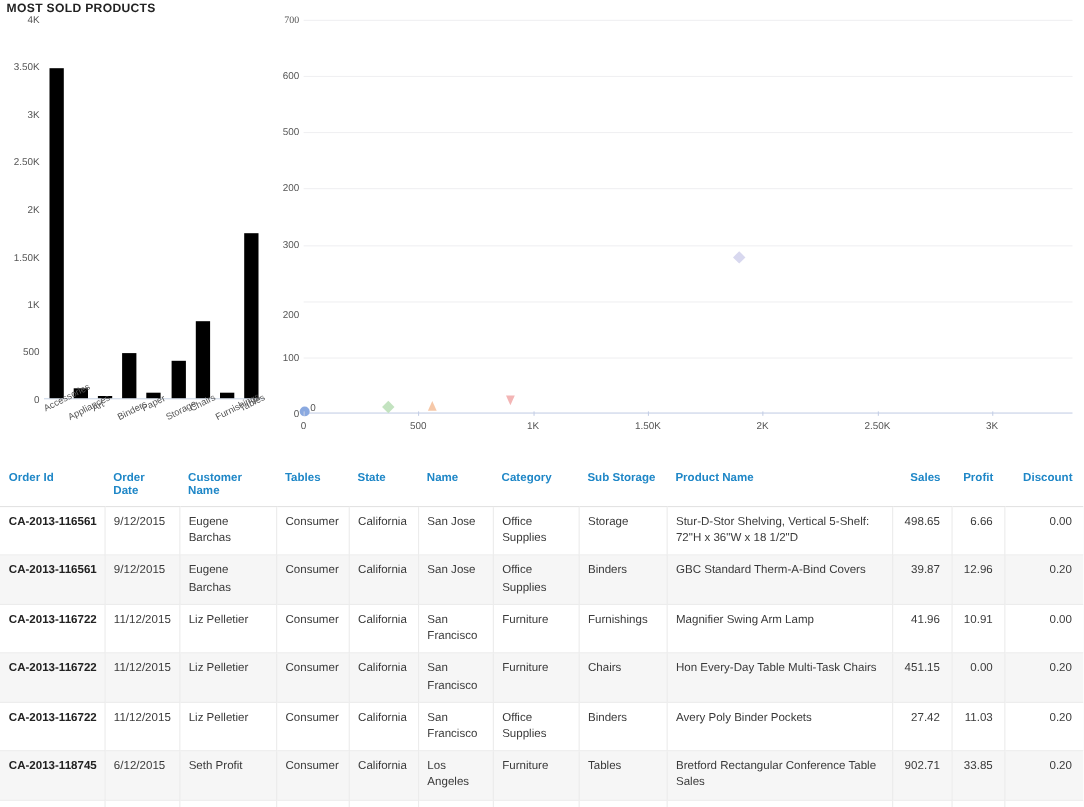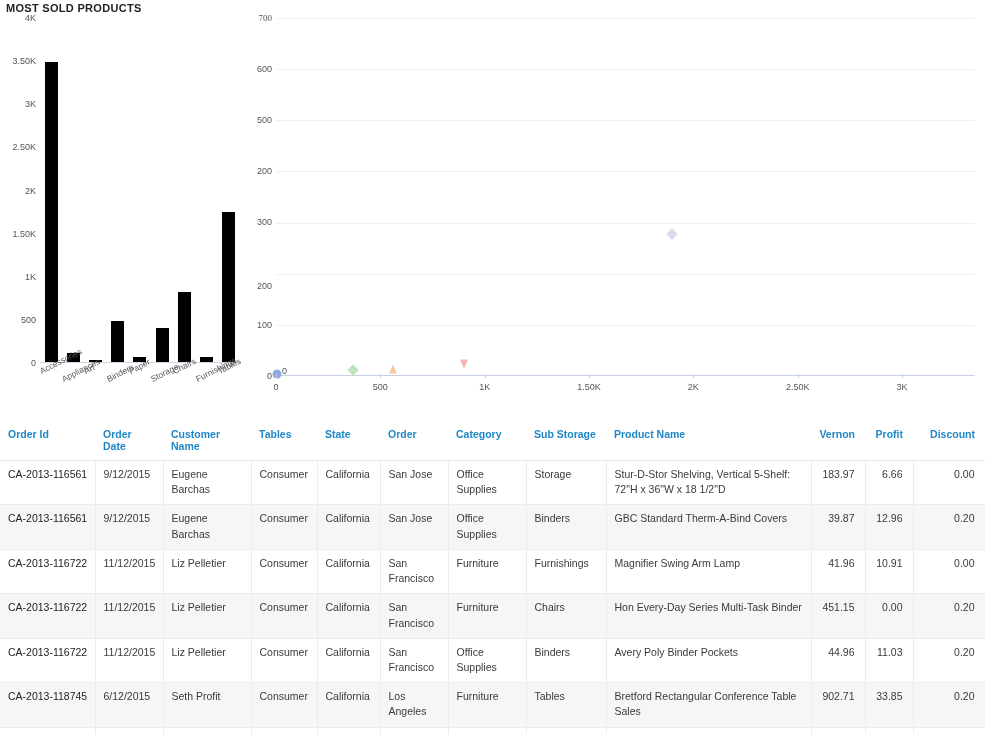--- a/index.html
+++ b/index.html
@@ -86,21 +86,21 @@
     border-bottom: 1px solid #e3e3e3; vertical-align: top; background: #fff;
   }
   thead th.num { text-align: right; padding-right: 10px; }
   tbody td {
     font-size: 10.5px; color: #3a3a3a;
     padding: 6px 6px 7px 8px; vertical-align: top;
     border-right: 1px solid #ececec; border-bottom: 1px solid #ececec;
     line-height: 1.45;
   }
   tbody td.num { text-align: right; padding-right: 10px; }
-  tbody td.oid { font-weight: normal; color: #222; }
+  tbody td.oid { font-weight: bold; color: #222; }
   tbody tr.alt td { background: #f6f6f6; }
 </style>
 </head>
 <body>
 
 <div class="page">
 
   <div class="bar-panel">
     <div class="bar-title">MOST SOLD PRODUCTS</div>
     <div class="bar-plot">
@@ -224,41 +224,41 @@
           <col style="width: 48px;">
           <col style="width: 72px;">
         </colgroup>
       <thead>
         <tr id="table-header-row">
             <th>Order Id</th>
             <th>Order Date</th>
             <th>Customer Name</th>
             <th>Tables</th>
             <th>State</th>
-            <th>Order</th>
+            <th>Name</th>
             <th>Category</th>
             <th>Sub Storage</th>
             <th>Product Name</th>
-            <th class="num">Vernon</th>
+            <th class="num">Sales</th>
             <th class="num">Profit</th>
             <th class="num">Discount</th>
           </tr>
       </thead>
       <tbody id="table-body">
           <tr>
             <td class="oid">CA-2013-116561</td>
             <td class="">9/12/2015</td>
             <td class="">Eugene Barchas</td>
             <td class="">Consumer</td>
             <td class="">California</td>
             <td class="">San Jose</td>
             <td class="">Office Supplies</td>
             <td class="">Storage</td>
             <td class="">Stur-D-Stor Shelving, Vertical 5-Shelf: 72"H x 36"W x 18 1/2"D</td>
-            <td class="num">183.97</td>
+            <td class="num">498.65</td>
             <td class="num">6.66</td>
             <td class="num">0.00</td>
           </tr>
           <tr class="alt">
             <td class="oid">CA-2013-116561</td>
             <td class="">9/12/2015</td>
             <td class="">Eugene Barchas</td>
             <td class="">Consumer</td>
             <td class="">California</td>
             <td class="">San Jose</td>
@@ -285,36 +285,36 @@
           </tr>
           <tr class="alt">
             <td class="oid">CA-2013-116722</td>
             <td class="">11/12/2015</td>
             <td class="">Liz Pelletier</td>
             <td class="">Consumer</td>
             <td class="">California</td>
             <td class="">San Francisco</td>
             <td class="">Furniture</td>
             <td class="">Chairs</td>
-            <td class="">Hon Every-Day Series Multi-Task Binder</td>
+            <td class="">Hon Every-Day Table Multi-Task Chairs</td>
             <td class="num">451.15</td>
             <td class="num">0.00</td>
             <td class="num">0.20</td>
           </tr>
           <tr>
             <td class="oid">CA-2013-116722</td>
             <td class="">11/12/2015</td>
             <td class="">Liz Pelletier</td>
             <td class="">Consumer</td>
             <td class="">California</td>
             <td class="">San Francisco</td>
             <td class="">Office Supplies</td>
             <td class="">Binders</td>
             <td class="">Avery Poly Binder Pockets</td>
-            <td class="num">44.96</td>
+            <td class="num">27.42</td>
             <td class="num">11.03</td>
             <td class="num">0.20</td>
           </tr>
           <tr class="alt">
             <td class="oid">CA-2013-118745</td>
             <td class="">6/12/2015</td>
             <td class="">Seth Profit</td>
             <td class="">Consumer</td>
             <td class="">California</td>
             <td class="">Los Angeles</td>

